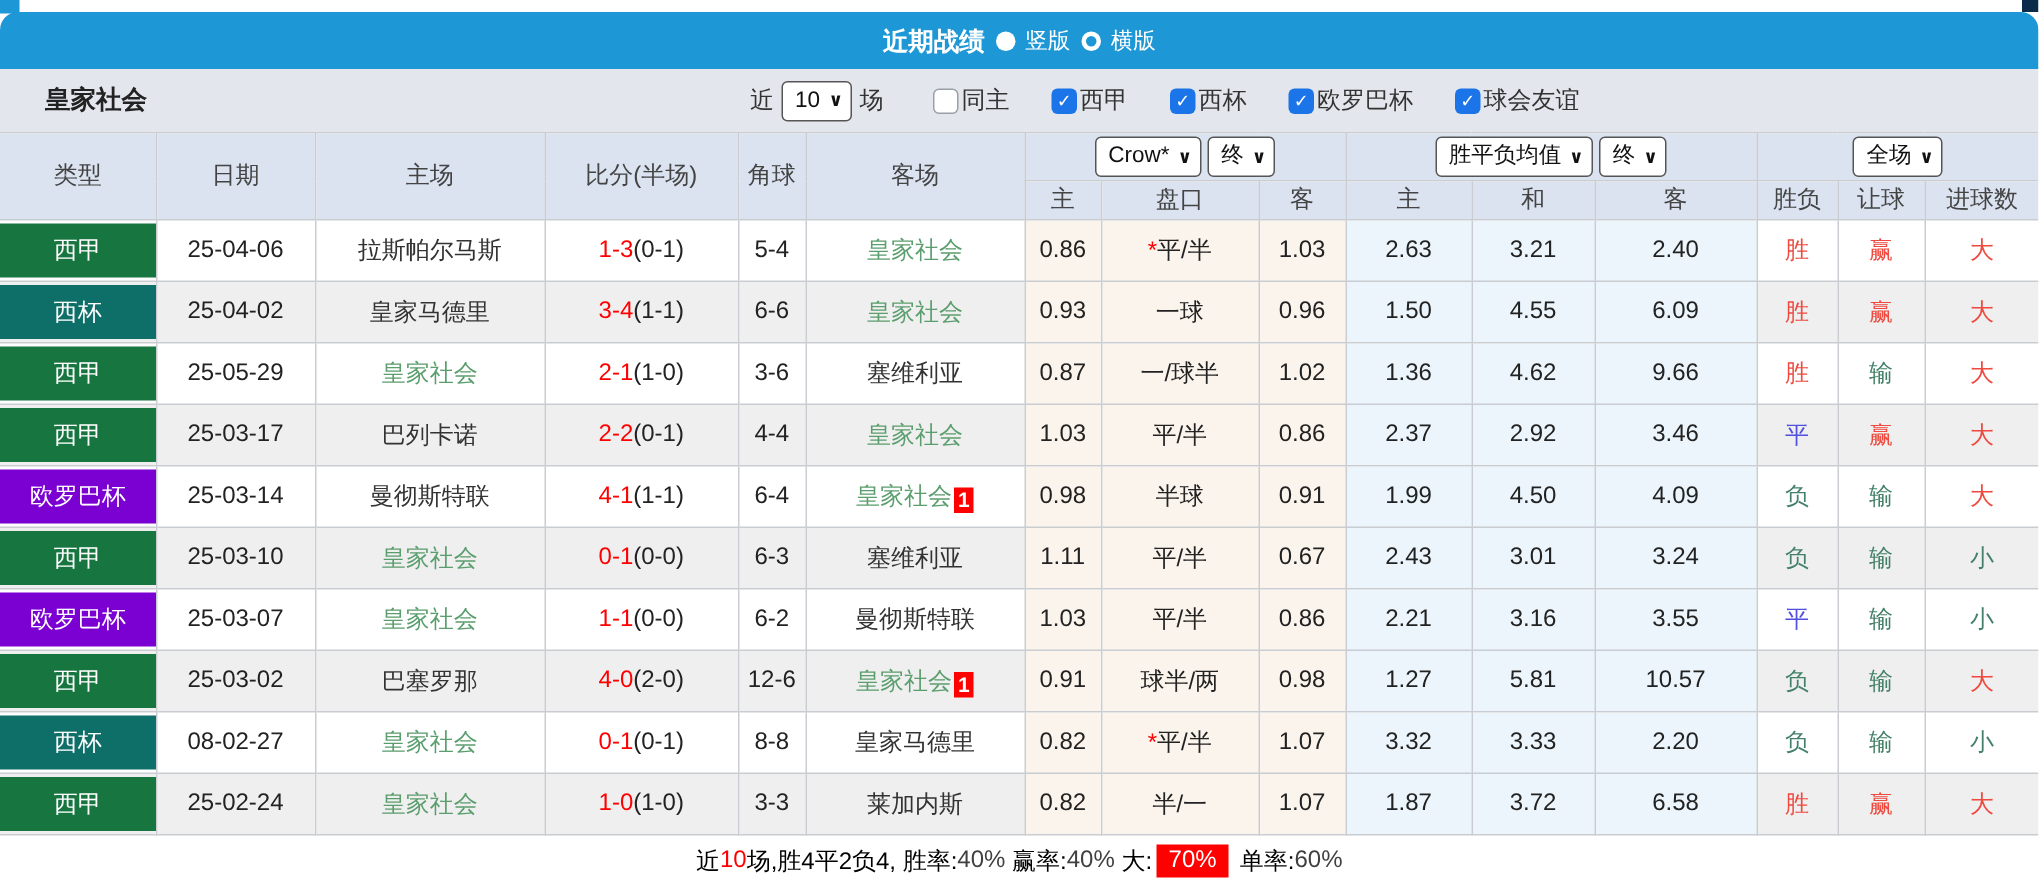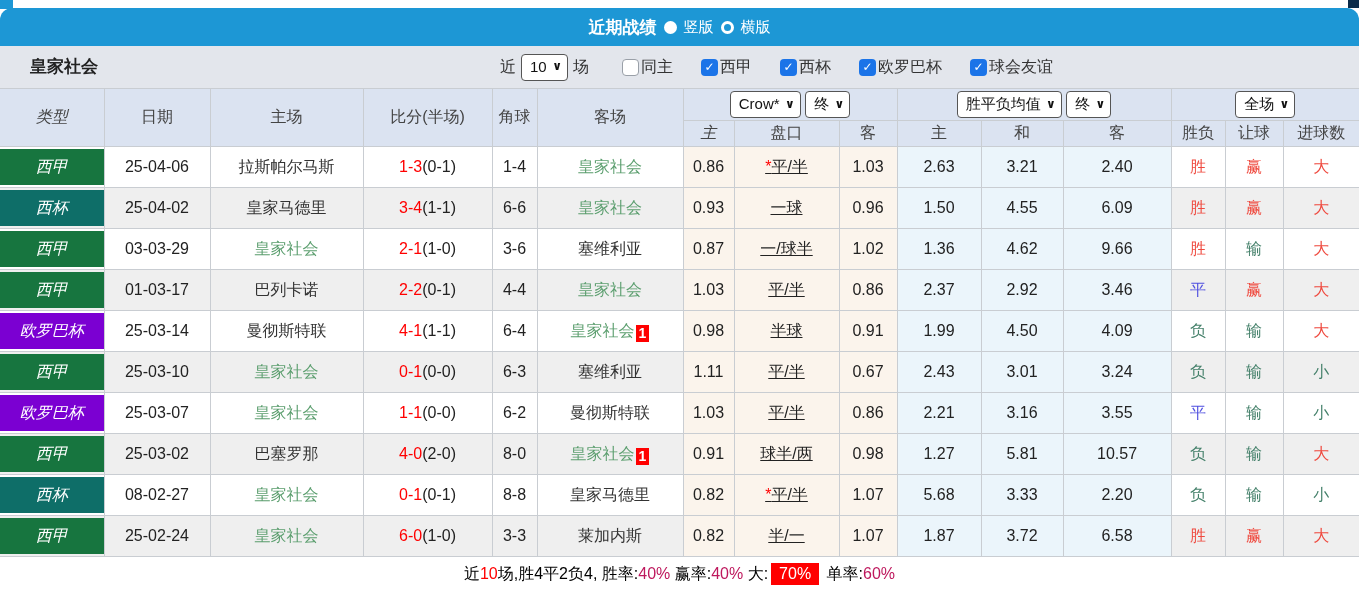--- a/index.html
+++ b/index.html
@@ -29,46 +29,46 @@
     font-size:15px;padding:0 20px 0 8px;font-family:inherit;color:#111;
   }
   .chev{position:absolute;right:5px;top:50%;transform:translateY(-54%);font-size:12px;color:#111;pointer-events:none;font-weight:bold;}
   .cb-item{display:inline-flex;align-items:center;gap:2px;cursor:pointer;padding-left:28px;}
   .cb{width:17px;height:17px;border-radius:4px;display:inline-flex;align-items:center;justify-content:center;box-sizing:border-box;font-size:12px;font-weight:bold;}
   .cb.on{background:#1b74e8;color:#fff;}
   .cb.off{background:#fff;border:1px solid #9aa0a8;}
   
   table{table-layout:fixed;width:1359px;border-collapse:collapse;}
   th,td{border:1px solid #c9cdd2;padding:0;text-align:center;overflow:hidden;white-space:nowrap;}
-  th:first-child,td:first-child{border-left:none;font-style:italic;}
+  th:first-child,td:first-child{border-left:none;}
   th:last-child,td:last-child{border-right:none;}
   thead th{background:#dbe3f1;font-weight:normal;color:#444;font-size:16px;}
   thead tr.h1 th{height:31px;}
   thead tr.h2 th{height:25px;}
   tbody td{height:40px;font-size:16px;background:#fff;}
   tbody tr:nth-child(even) td{background:#efefef;}
   tbody td.c-odds{background:#fbf4ec !important;color:#222;}
   tbody td.c-avg{background:#ebf5fb !important;color:#222;}
   tbody td.c-type{background:transparent;padding:0;}
   .badge{margin:2px 0;height:36px;display:flex;align-items:center;justify-content:center;color:#fff;font-size:16px;}
   .team-green{color:#5b9e6e;}
   .team-dark{color:#333;}
   .ft{color:#ff0000;}
   .ht{color:#222;}
-  .c-handicap{color:#6b6257;text-decoration:underline;}
+  .c-handicap{color:#6b6257;}
   .star{color:#ff0000;}
   .red-card{display:inline-block;background:#ff0000;color:#fff;font-size:14px;font-weight:bold;
     padding:0 3px;line-height:17px;margin-left:1px;vertical-align:-2px;}
   .c-res{font-size:16px;}
   
   .summary{height:34px;display:flex;align-items:center;justify-content:center;font-size:16px;color:#000;}
   .summary span{white-space:pre;}
   .s-black{color:#000;}
   .s-red{color:#ff0000;}
-  .s-blue{color:#be185d;}
+  .s-blue{color:#404040;}
   .s-redbox{background:#ff0000;color:#fff;padding:2px 8px;margin:0 3px;}
 </style>
 </head>
 <body>
 
 <div class="corner-tl"></div>
 <div class="corner-tr"></div>
 
 <div class="topbar">
   <span class="title">近期战绩</span>
@@ -180,21 +180,21 @@
     </tr>
   </thead>
   <tbody id="results-body">
       <tr>
         <td class="c-type">
           <div class="badge" style="background: rgb(23, 117, 63);">西甲</div>
         </td>
         <td class="c-date">25-04-06</td>
         <td class="c-team"><span class="team-dark">拉斯帕尔马斯</span></td>
         <td class="c-score"><span class="ft">1-3</span><span class="ht">(0-1)</span></td>
-        <td class="c-corner">1-4</td>
+        <td class="c-corner">5-4</td>
         <td class="c-team"><span class="team-green">皇家社会</span></td>
         <td class="c-odds">0.86</td>
         <td class="c-odds c-handicap"><span class="star">*</span>平/半</td>
         <td class="c-odds">1.03</td>
         <td class="c-avg">2.63</td>
         <td class="c-avg">3.21</td>
         <td class="c-avg">2.40</td>
         <td class="c-res" style="color: rgb(239, 74, 63);">胜</td>
         <td class="c-res" style="color: rgb(239, 74, 63);">赢</td>
         <td class="c-res" style="color: rgb(239, 74, 63);">大</td>
@@ -215,40 +215,40 @@
         <td class="c-avg">4.55</td>
         <td class="c-avg">6.09</td>
         <td class="c-res" style="color: rgb(239, 74, 63);">胜</td>
         <td class="c-res" style="color: rgb(239, 74, 63);">赢</td>
         <td class="c-res" style="color: rgb(239, 74, 63);">大</td>
       </tr>
       <tr>
         <td class="c-type">
           <div class="badge" style="background: rgb(23, 117, 63);">西甲</div>
         </td>
-        <td class="c-date">03-03-29</td>
+        <td class="c-date">25-05-29</td>
         <td class="c-team"><span class="team-green">皇家社会</span></td>
         <td class="c-score"><span class="ft">2-1</span><span class="ht">(1-0)</span></td>
         <td class="c-corner">3-6</td>
         <td class="c-team"><span class="team-dark">塞维利亚</span></td>
         <td class="c-odds">0.87</td>
         <td class="c-odds c-handicap">一/球半</td>
         <td class="c-odds">1.02</td>
         <td class="c-avg">1.36</td>
         <td class="c-avg">4.62</td>
         <td class="c-avg">9.66</td>
         <td class="c-res" style="color: rgb(239, 74, 63);">胜</td>
         <td class="c-res" style="color: rgb(68, 128, 106);">输</td>
         <td class="c-res" style="color: rgb(239, 74, 63);">大</td>
       </tr>
       <tr>
         <td class="c-type">
           <div class="badge" style="background: rgb(23, 117, 63);">西甲</div>
         </td>
-        <td class="c-date">01-03-17</td>
+        <td class="c-date">25-03-17</td>
         <td class="c-team"><span class="team-dark">巴列卡诺</span></td>
         <td class="c-score"><span class="ft">2-2</span><span class="ht">(0-1)</span></td>
         <td class="c-corner">4-4</td>
         <td class="c-team"><span class="team-green">皇家社会</span></td>
         <td class="c-odds">1.03</td>
         <td class="c-odds c-handicap">平/半</td>
         <td class="c-odds">0.86</td>
         <td class="c-avg">2.37</td>
         <td class="c-avg">2.92</td>
         <td class="c-avg">3.46</td>
@@ -313,21 +313,21 @@
         <td class="c-res" style="color: rgb(68, 128, 106);">输</td>
         <td class="c-res" style="color: rgb(68, 128, 106);">小</td>
       </tr>
       <tr>
         <td class="c-type">
           <div class="badge" style="background: rgb(23, 117, 63);">西甲</div>
         </td>
         <td class="c-date">25-03-02</td>
         <td class="c-team"><span class="team-dark">巴塞罗那</span></td>
         <td class="c-score"><span class="ft">4-0</span><span class="ht">(2-0)</span></td>
-        <td class="c-corner">8-0</td>
+        <td class="c-corner">12-6</td>
         <td class="c-team"><span class="team-green">皇家社会</span><span class="red-card">1</span></td>
         <td class="c-odds">0.91</td>
         <td class="c-odds c-handicap">球半/两</td>
         <td class="c-odds">0.98</td>
         <td class="c-avg">1.27</td>
         <td class="c-avg">5.81</td>
         <td class="c-avg">10.57</td>
         <td class="c-res" style="color: rgb(68, 128, 106);">负</td>
         <td class="c-res" style="color: rgb(68, 128, 106);">输</td>
         <td class="c-res" style="color: rgb(239, 74, 63);">大</td>
@@ -337,34 +337,34 @@
           <div class="badge" style="background: rgb(14, 110, 104);">西杯</div>
         </td>
         <td class="c-date">08-02-27</td>
         <td class="c-team"><span class="team-green">皇家社会</span></td>
         <td class="c-score"><span class="ft">0-1</span><span class="ht">(0-1)</span></td>
         <td class="c-corner">8-8</td>
         <td class="c-team"><span class="team-dark">皇家马德里</span></td>
         <td class="c-odds">0.82</td>
         <td class="c-odds c-handicap"><span class="star">*</span>平/半</td>
         <td class="c-odds">1.07</td>
-        <td class="c-avg">5.68</td>
+        <td class="c-avg">3.32</td>
         <td class="c-avg">3.33</td>
         <td class="c-avg">2.20</td>
         <td class="c-res" style="color: rgb(68, 128, 106);">负</td>
         <td class="c-res" style="color: rgb(68, 128, 106);">输</td>
         <td class="c-res" style="color: rgb(68, 128, 106);">小</td>
       </tr>
       <tr>
         <td class="c-type">
           <div class="badge" style="background: rgb(23, 117, 63);">西甲</div>
         </td>
         <td class="c-date">25-02-24</td>
         <td class="c-team"><span class="team-green">皇家社会</span></td>
-        <td class="c-score"><span class="ft">6-0</span><span class="ht">(1-0)</span></td>
+        <td class="c-score"><span class="ft">1-0</span><span class="ht">(1-0)</span></td>
         <td class="c-corner">3-3</td>
         <td class="c-team"><span class="team-dark">莱加内斯</span></td>
         <td class="c-odds">0.82</td>
         <td class="c-odds c-handicap">半/一</td>
         <td class="c-odds">1.07</td>
         <td class="c-avg">1.87</td>
         <td class="c-avg">3.72</td>
         <td class="c-avg">6.58</td>
         <td class="c-res" style="color: rgb(239, 74, 63);">胜</td>
         <td class="c-res" style="color: rgb(239, 74, 63);">赢</td>

